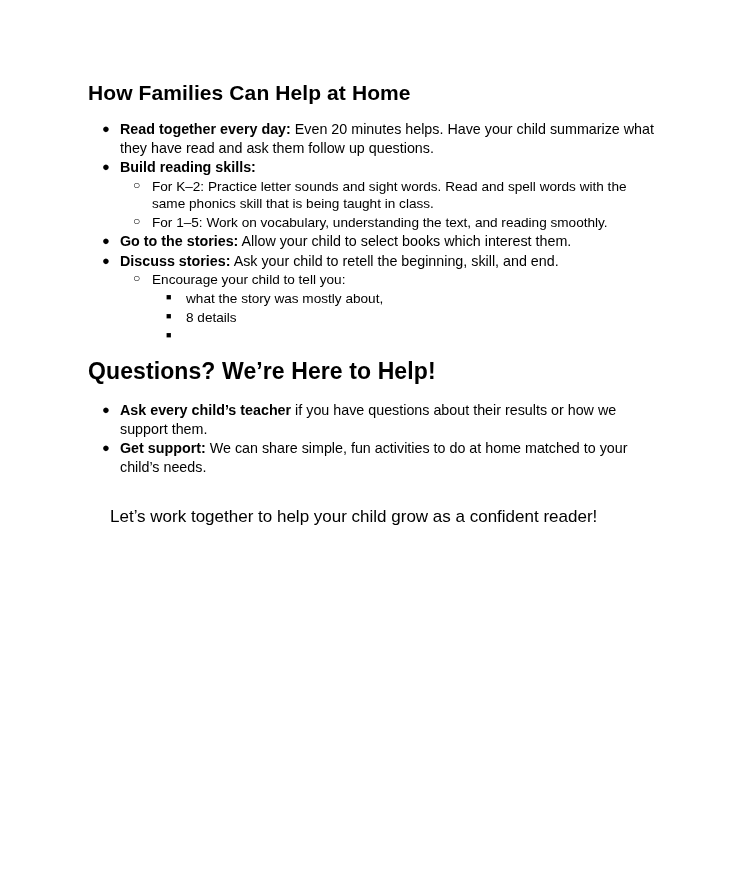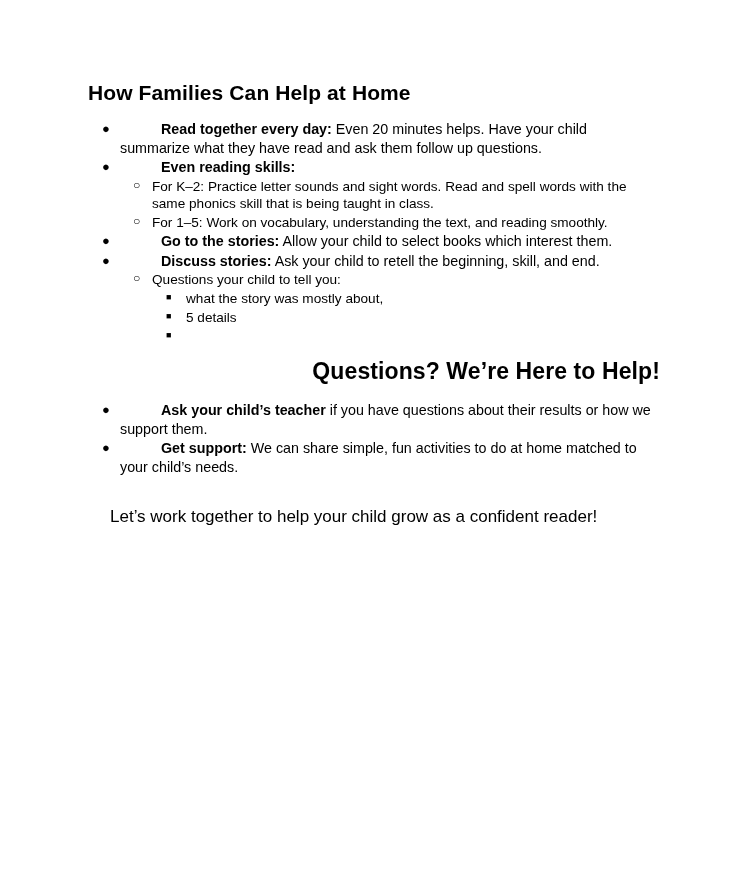--- a/index.html
+++ b/index.html
@@ -24,21 +24,20 @@
   h1.section-title {
     font-size: 21px;
     font-weight: bold;
     line-height: 1.25;
     margin: 0 0 14px 0;
     letter-spacing: 0.1px;
   }
   h1.section-title.second {
     font-size: 23px;
     margin: 30px 0 16px 0;
-    text-align: right;
   }
   ul, ol {
     margin: 0;
     padding: 0;
     list-style: none;
   }
   .l1 > li {
     position: relative;
     padding-left: 32px;
     font-size: 14.3px;
@@ -81,21 +80,20 @@
   }
   .l3 > li > .bullet {
     position: absolute;
     left: 14px;
     top: 1px;
     font-size: 9px;
     line-height: 1.4;
   }
   .b {
     font-weight: bold;
-    margin-left: 41px;
   }
   .closing {
     font-size: 17px;
     line-height: 1.3;
     margin: 30px 0 0 22px;
   }
   .txt {
     display: inline;
   }
 </style>
@@ -108,21 +106,21 @@
 
   <ul class="l1">
 
     <li>
       <span class="bullet">●</span>
       <span class="b txt">Read together every day:</span><span class="txt"> Even 20 minutes helps. Have your child summarize what they have read and ask them follow up questions.</span>
     </li>
 
     <li>
       <span class="bullet">●</span>
-      <span class="b txt">Even reading skills:</span><span class="txt"></span>
+      <span class="b txt">Build reading skills:</span><span class="txt"></span>
       <ul class="l2">
         <li>
           <span class="bullet">○</span>
           <span class="txt">For K–2: Practice letter sounds and sight words. Read and spell words with the same phonics skill that is being taught in class.</span>
         </li>
         <li>
           <span class="bullet">○</span>
           <span class="txt">For 1–5: Work on vocabulary, understanding the text, and reading smoothly.</span>
         </li>
       </ul>
@@ -132,46 +130,46 @@
       <span class="bullet">●</span>
       <span class="b txt">Go to the stories:</span><span class="txt"> Allow your child to select books which interest them.</span>
     </li>
 
     <li>
       <span class="bullet">●</span>
       <span class="b txt">Discuss stories:</span><span class="txt"> Ask your child to retell the beginning, skill, and end.</span>
       <ul class="l2">
         <li>
           <span class="bullet">○</span>
-          <span class="txt">Questions your child to tell you:</span>
+          <span class="txt">Encourage your child to tell you:</span>
           <ul class="l3">
             <li>
               <span class="bullet">■</span>
               <span class="txt">what the story was mostly about,</span>
             </li>
             <li>
               <span class="bullet">■</span>
-              <span class="txt">5 details</span>
+              <span class="txt">8 details</span>
             </li>
             <li>
               <span class="bullet">■</span>
             </li>
           </ul>
         </li>
       </ul>
     </li>
 
   </ul>
 
   <h1 class="section-title second">Questions? We’re Here to Help!</h1>
 
   <ul class="l1">
     <li>
       <span class="bullet">●</span>
-      <span class="b txt">Ask your child’s teacher</span><span class="txt"> if you have questions about their results or how we support them.</span>
+      <span class="b txt">Ask every child’s teacher</span><span class="txt"> if you have questions about their results or how we support them.</span>
     </li>
     <li>
       <span class="bullet">●</span>
       <span class="b txt">Get support:</span><span class="txt"> We can share simple, fun activities to do at home matched to your child’s needs.</span>
     </li>
   </ul>
 
   <p class="closing">Let’s work together to help your child grow as a confident reader!</p>
 
 </div>

